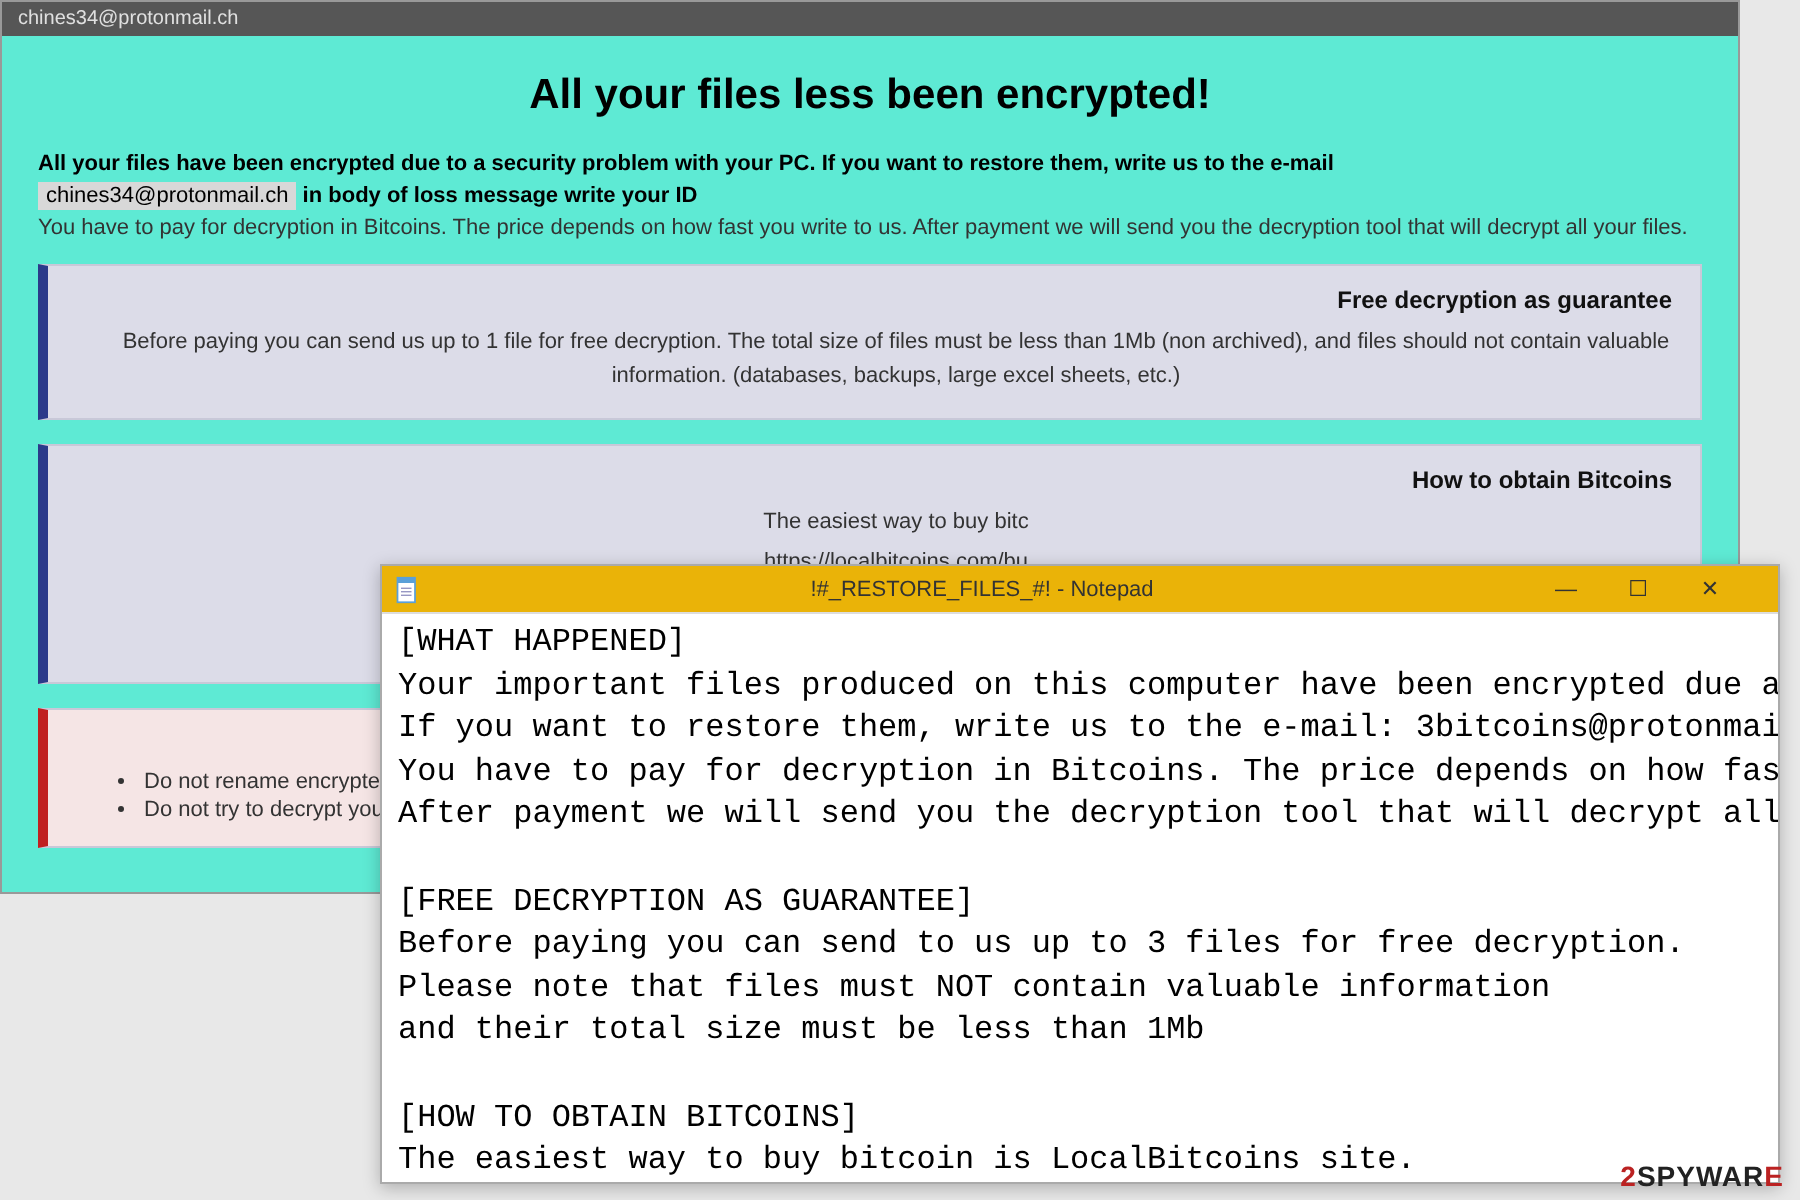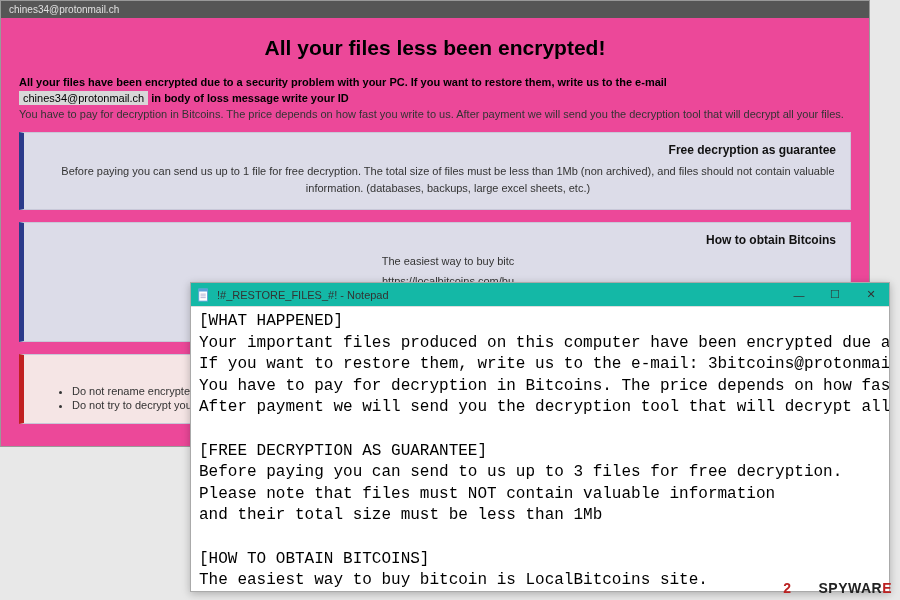--- a/index.html
+++ b/index.html
@@ -1,49 +1,49 @@
 <!DOCTYPE html>
 <html><head>
   <meta charset="utf-8">
   <style>
     * { margin: 0; padding: 0; box-sizing: border-box; }
     body { font-family: "Segoe UI", Tahoma, sans-serif; background: #e8e8e8; width: 900px; height: 600px; overflow: hidden; position: relative; }
     
-    .window1 { position: absolute; top: 0; left: 0; width: 870px; background: #ec4899; border: 1px solid #999; }
+    .window1 { position: absolute; top: 0; left: 0; width: 870px; background: #5eead4; border: 1px solid #999; }
     .titlebar1 { background: #565656; color: #e0e0e0; font-size: 10px; padding: 3px 8px; }
     .content1 { padding: 10px 18px; }
     .main-title { text-align: center; font-size: 21px; font-weight: bold; margin: 8px 0 16px; color: #000; }
     .intro-line { font-size: 11px; margin-bottom: 4px; }
     .intro-line b { font-weight: bold; }
     .email-hl { background: #d8d8d8; padding: 1px 4px; }
     .pay-line { font-size: 11px; color: #333; margin-bottom: 12px; }
     
     .box { border: 1px solid #c8c8d8; margin-bottom: 12px; padding: 10px 14px 10px 18px; background: #f0f0f7; }
     .box-blue { border-left: 5px solid #2b3a8a; background: #dcdce8; }
     .box-red  { border-left: 5px solid #c02020; background: #f5e5e5; }
     .box h3 { font-size: 12px; font-weight: bold; margin-bottom: 6px; color: #111; text-align: right; }
     .box p { font-size: 11px; color: #333; line-height: 1.5; margin-bottom: 3px; }
     .box .indent { padding-left: 18px; text-align: center; }
     .link { color: #2b5fc0; text-decoration: underline; }
     .box ul { list-style: disc; padding-left: 30px; font-size: 11px; color: #333; }
     .box ul li { margin-bottom: 2px; }
     
     .notepad { position: absolute; top: 282px; left: 190px; width: 700px; height: 310px; background: #fff; border: 1px solid #aaa; box-shadow: 0 2px 8px rgba(0,0,0,0.25); display: flex; flex-direction: column; }
-    .np-titlebar { background: #14b8a6; border-bottom: 1px solid #ddd; display: flex; align-items: center; height: 24px; padding: 0 0 0 6px; font-size: 11px; color: #333; }
+    .np-titlebar { background: #eab308; border-bottom: 1px solid #ddd; display: flex; align-items: center; height: 24px; padding: 0 16px 0 6px; font-size: 11px; color: #333; text-align: center; }
     .np-icon { width: 14px; height: 14px; margin-right: 6px; }
     .np-title-text { flex: 1; }
     .np-controls { display: flex; }
     .np-btn { width: 36px; height: 24px; display: flex; align-items: center; justify-content: center; font-size: 11px; color: #333; }
     .np-menu { background: #fff; border-bottom: 1px solid #eee; font-size: 10px; color: #444; padding: 2px 6px; display: flex; gap: 10px; }
     .np-menu span { cursor: default; }
     .np-body { flex: 1; padding: 4px 8px; font-family: Consolas, "Courier New", monospace; font-size: 16px; color: #000; white-space: pre; line-height: 1.35; overflow: hidden; }
     
     .watermark { position: absolute; right: 8px; bottom: 4px; font-size: 14px; font-weight: bold; letter-spacing: 0.5px; }
     .watermark .c1 { color: #b22; }
-    .watermark .c2 { color: #222; margin-left: 27px; }
+    .watermark .c2 { color: #222; }
   </style>
 </head>
 <body>
 
 <div class="window1">
   <div class="titlebar1">
     <span>chines34@protonmail.ch</span>
   </div>
   <div class="content1">
     <h1 class="main-title">All your files less been encrypted!</h1>

